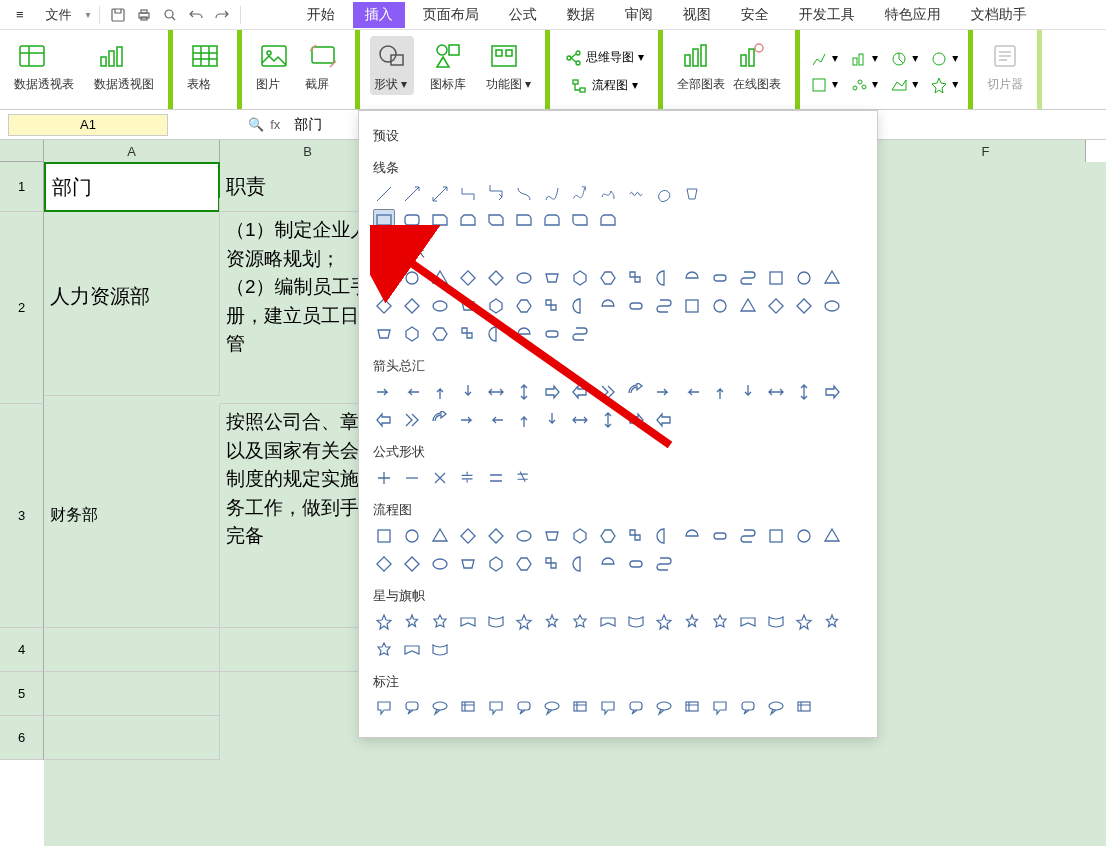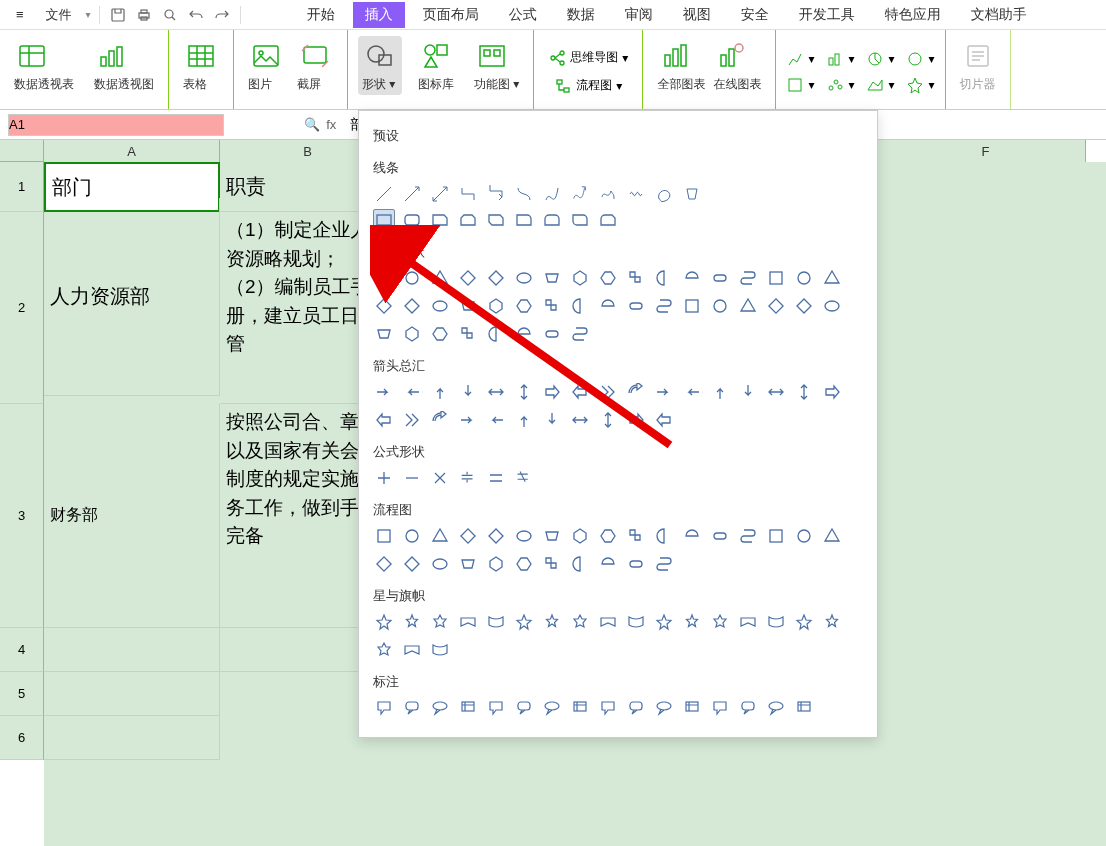--- a/index.html
+++ b/index.html
@@ -6,29 +6,29 @@
     body { font-family: "Microsoft YaHei", Arial, sans-serif; font-size: 13px; background: #fff; width: 1106px; height: 846px; overflow: hidden; position: relative; }
     
     .menubar { display: flex; align-items: center; height: 30px; background: #fff; border-bottom: 1px solid #e0e0e0; padding: 0 8px; gap: 6px; }
     .menu-btn { display: flex; align-items: center; padding: 4px 8px; font-size: 13px; color: #333; cursor: pointer; border-radius: 3px; }
     .menu-divider { width: 1px; height: 18px; background: #ddd; margin: 0 2px; }
     .qat-icon { width: 20px; height: 20px; display: flex; align-items: center; justify-content: center; color: #666; cursor: pointer; }
     .tab-label { padding: 4px 12px; font-size: 14px; color: #333; cursor: pointer; }
     .tab-active { background: #8b5cf6; color: #fff; border-radius: 0; }
     
     .ribbon { display: flex; height: 80px; background: #fff; border-bottom: 1px solid #ccc; }
-    .ribbon-group { display: flex; flex-direction: column; align-items: center; justify-content: space-between; padding: 6px 10px 2px; border-right: 1px solid #84cc16; }
+    .ribbon-group { display: flex; flex-direction: column; align-items: center; justify-content: space-between; padding: 6px 10px 2px; border-right: 5px solid #84cc16; font-family: Liberation Serif, serif; }
     .ribbon-icon { width: 36px; height: 36px; display: flex; align-items: center; justify-content: center; color: #1aad19; margin-bottom: 2px; }
     .ribbon-label { font-size: 12px; color: #333; white-space: nowrap; }
     .ribbon-item { display: flex; flex-direction: column; align-items: flex-start; cursor: pointer; padding: 2px 4px; }
     .ribbon-item.active { background: #e0e0e0; border-radius: 4px; }
     .ribbon-small-item { display: flex; align-items: center; gap: 4px; font-size: 12px; padding: 2px 4px; cursor: pointer; }
     
     .formula-bar { display: flex; align-items: center; height: 30px; background: #fff; border-bottom: 1px solid #ccc; padding: 0 8px; gap: 10px; }
-    .name-box { width: 216px; height: 22px; border: 1px solid #ccc; font-size: 13px; background: #fca5a5; }
+    .name-box { width: 160px; height: 22px; border: 1px solid #ccc; text-align: center; font-size: 13px; background: #fef9c3; }
     .fx-area { display: flex; align-items: center; gap: 6px; color: #666; }
     .formula-input { flex: 1; border: none; outline: none; font-size: 14px; padding: 2px 4px; }
     .corner { width: 44px; height: 22px; background: #d6e9d6; border-right: 1px solid #aaa; border-bottom: 1px solid #aaa; }
     .col-header { display: flex; align-items: center; justify-content: center; border-right: 1px solid #aaa; font-size: 13px; color: #333; background: #d6e9d6; }
     .row-header { width: 44px; display: flex; align-items: center; justify-content: center; border-right: 1px solid #aaa; border-bottom: 1px solid #ccc; background: #d6e9d6; font-size: 13px; }
     
     .cells { background: #d6e9d6; position: relative; }
     .cell { position: absolute; border-right: 1px solid #ccc; border-bottom: 1px solid #ccc; padding: 4px 6px; font-size: 18px; display: flex; align-items: flex-start; }
     .selected-cell { border: 2px solid #0f8a0b; background: #fff; }
     

